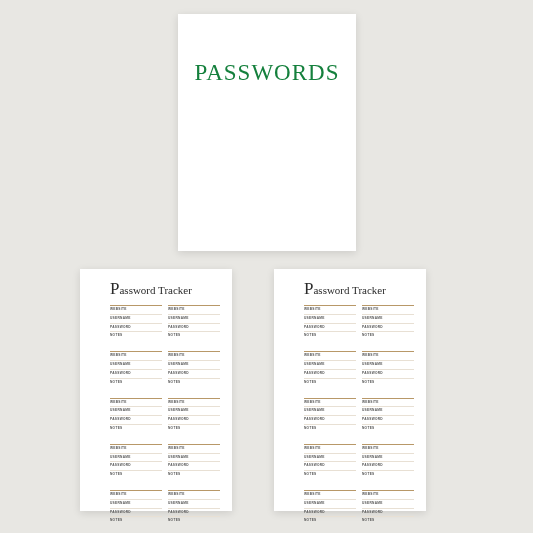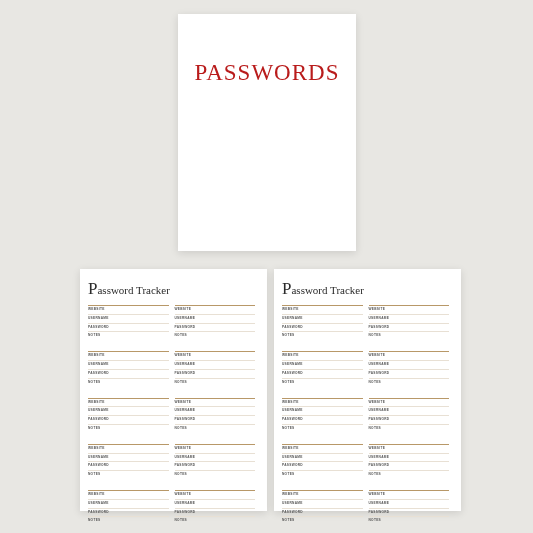--- a/index.html
+++ b/index.html
@@ -23,29 +23,29 @@
   left: 178px;
   top: 14px;
   display: flex;
   align-items: flex-start;
   justify-content: center;
 }
 .cover-title {
   margin-top: 46px;
   font-size: 23px;
   letter-spacing: 1px;
-  color: #b91c1c;
+  color: #15803d;
   font-weight: normal;
   font-family: Georgia, serif;
   position: relative;
 }
 .tracker {
-  width: 187px;
+  width: 152px;
   height: 242px;
-  padding: 10px 12px 8px 8px;
+  padding: 10px 12px 8px 30px;
   box-sizing: border-box;
 }
 .tracker-left {
   left: 80px;
   top: 269px;
 }
 .tracker-right {
   left: 274px;
   top: 269px;
 }

